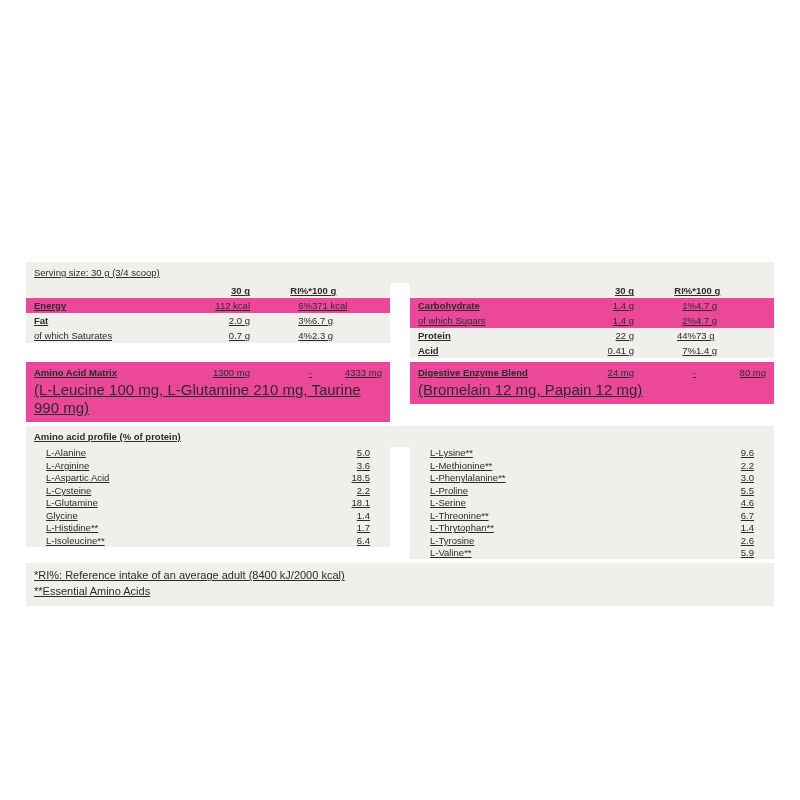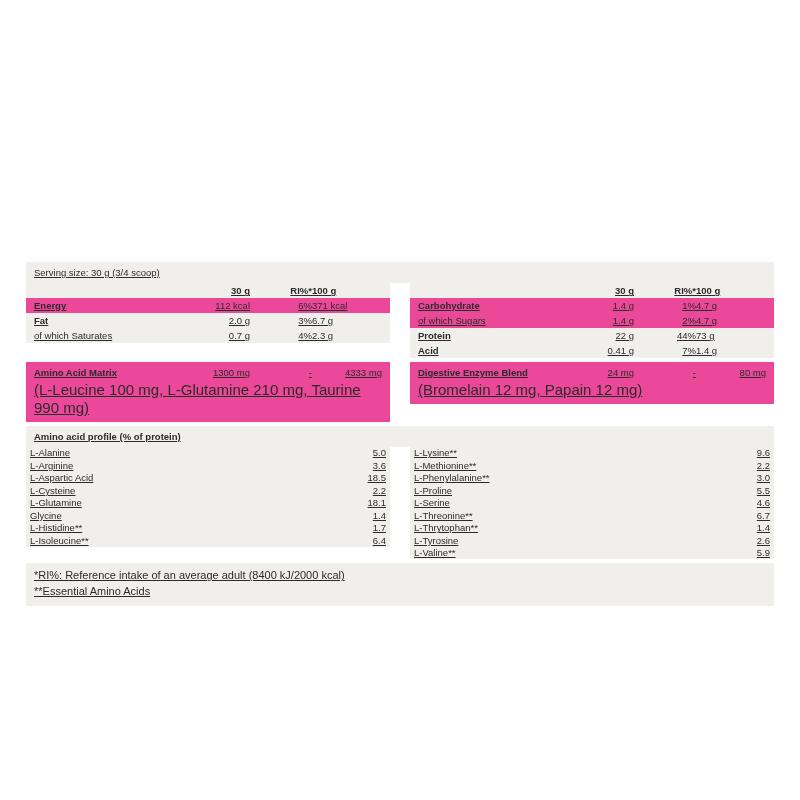--- a/index.html
+++ b/index.html
@@ -99,21 +99,21 @@
   
   .profile-title {
     padding: 5px 8px 4px 8px;
     font-weight: bold;
     background: #f1efec;
   }
   .arow {
     display: flex;
     align-items: center;
     height: 12.5px;
-    padding: 0 4px;
+    padding: 0 20px;
     box-sizing: border-box;
   }
   .arow .aname { flex: 1 1 auto; }
   .arow .aval  { width: 60px; text-align: right; }
 
   .footnotes {
     padding: 5px 8px 6px 8px;
     background: #f1efec;
     font-size: 11px;
     line-height: 1.45;

